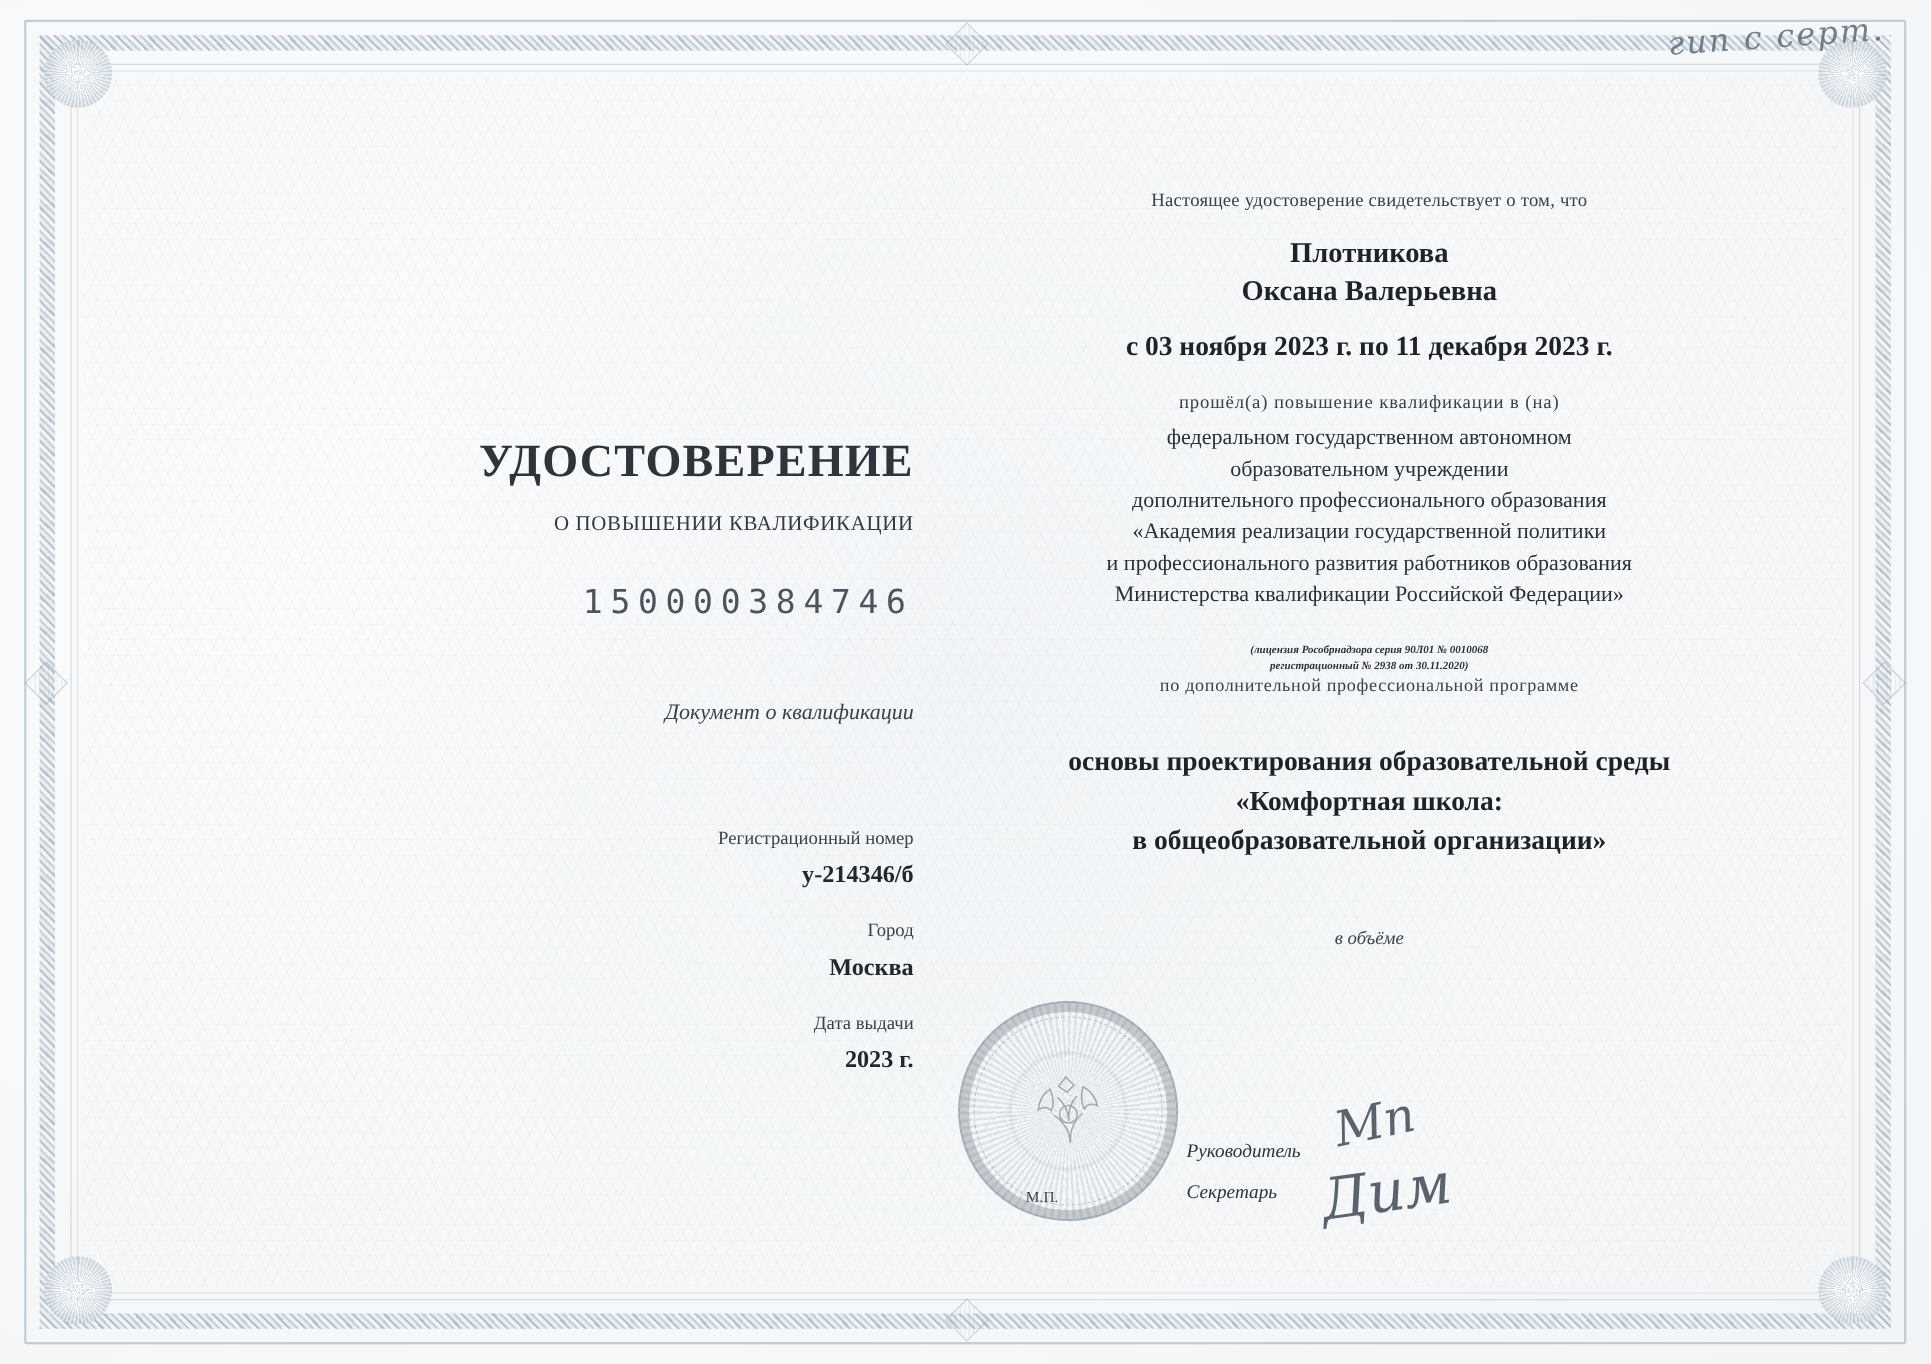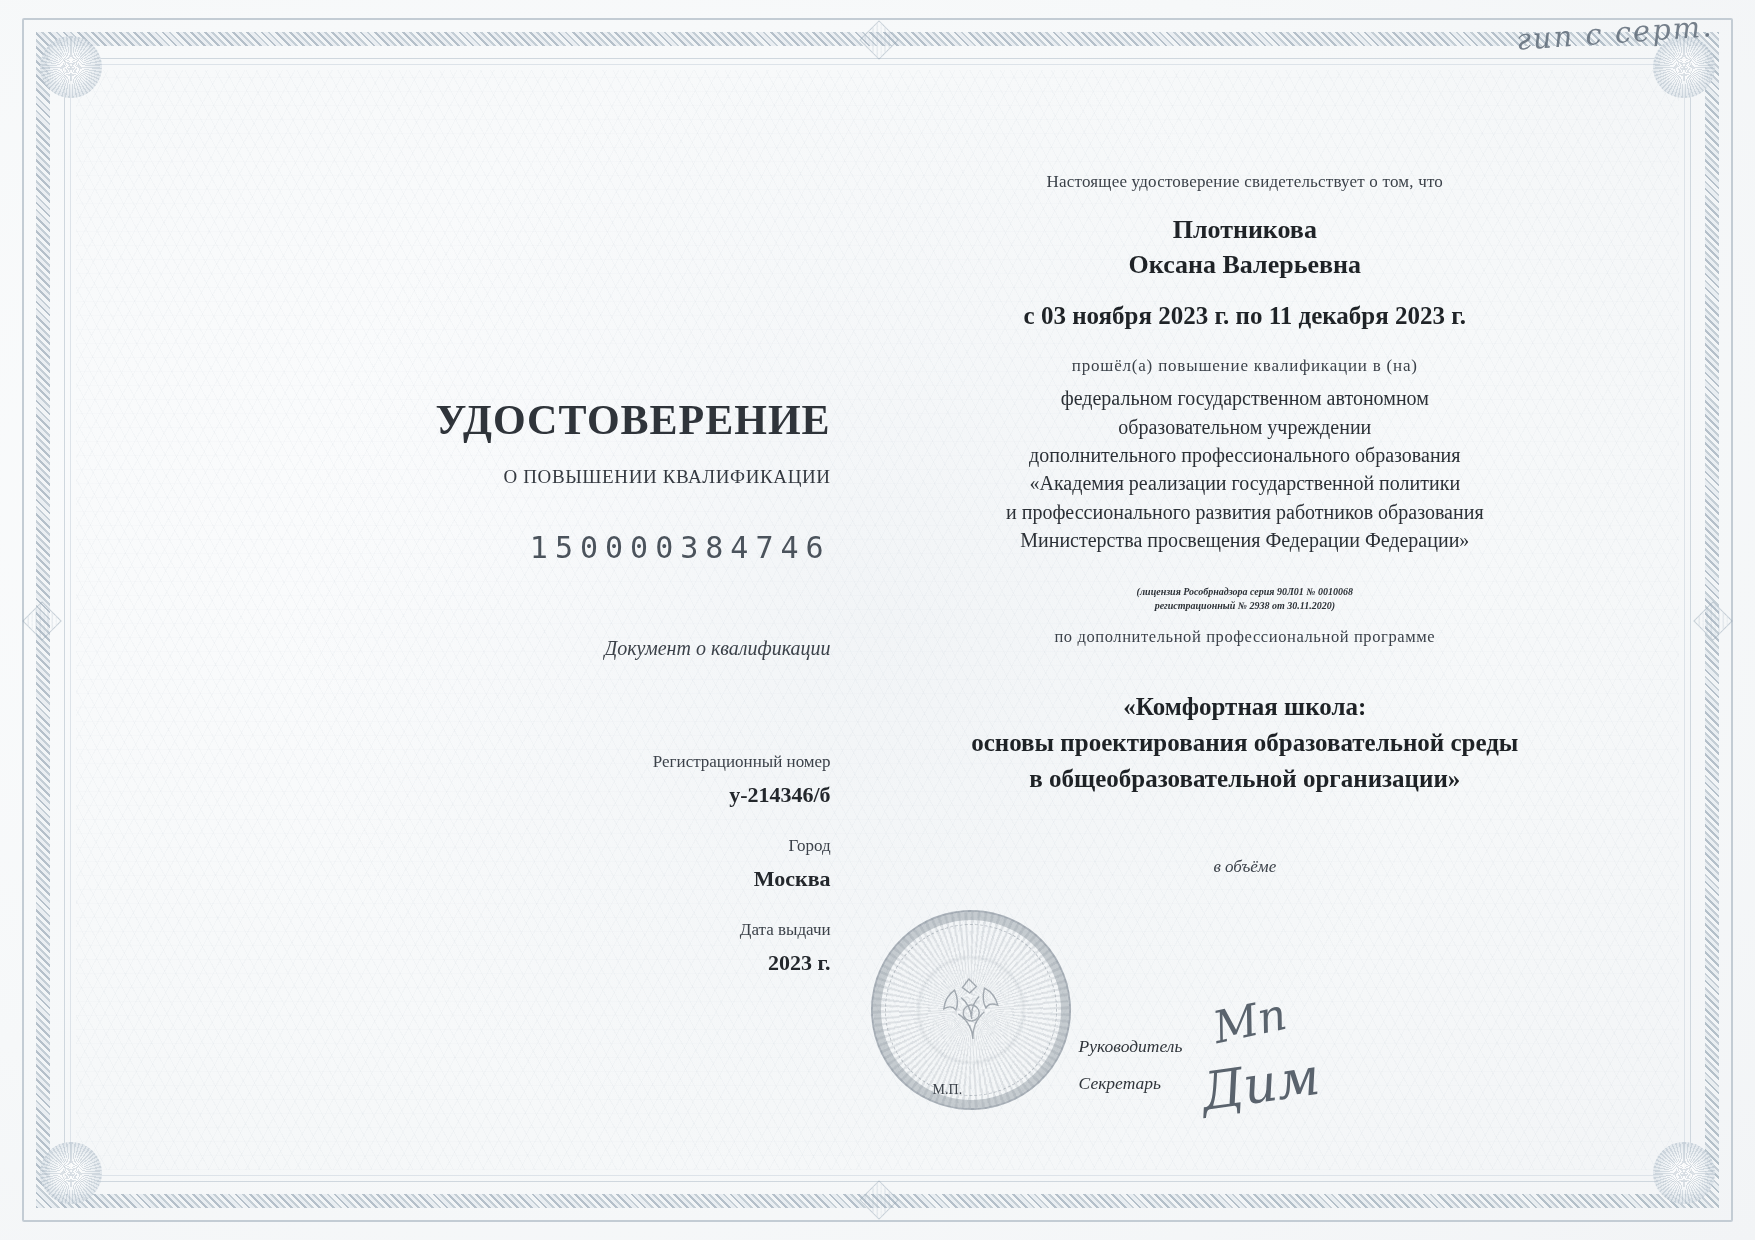--- a/index.html
+++ b/index.html
@@ -209,21 +209,20 @@
     font-style: italic;
     font-weight: bold;
     color: #2b3036;
     line-height: 1.4;
     margin-top: 30px;
   }
   .program-lead {
     font-size: 16.5px;
     color: #3b4149;
     letter-spacing: .6px;
-    margin-top: 14px;
   }
   .program {
     font-size: 25px;
     font-weight: bold;
     color: #1e2226;
     line-height: 1.45;
     margin-top: 42px;
   }
   .volume-label {
     font-size: 17px;
@@ -370,33 +369,33 @@
       <div class="period">с 03 ноября 2023 г. по 11 декабря 2023 г.</div>
 
       <div class="passed">прошёл(а) повышение квалификации в (на)</div>
 
       <div class="org">
         <div>федеральном государственном автономном</div>
         <div>образовательном учреждении</div>
         <div>дополнительного профессионального образования</div>
         <div>«Академия реализации государственной политики</div>
         <div>и профессионального развития работников образования</div>
-        <div>Министерства просвещения Федерации Федерации»</div>
+        <div>Министерства квалификации Российской Федерации»</div>
       </div>
 
       <div class="license">
         <div>(лицензия Рособрнадзора серия 90Л01 № 0010068</div>
         <div>регистрационный № 2938 от 30.11.2020)</div>
       </div>
 
       <div class="program-lead">по дополнительной профессиональной программе</div>
 
       <div class="program">
+        <div>основы проектирования образовательной среды</div>
         <div>«Комфортная школа:</div>
-        <div>основы проектирования образовательной среды</div>
         <div>в общеобразовательной организации»</div>
       </div>
 
       <div class="volume-label">в объёме</div>
 
       <div class="stamp-area">
         <div class="stamp">
           <div class="stamp-ring-text"></div>
           <svg class="stamp-emblem" viewBox="0 0 66 74">
             <g fill="none" stroke="#5b6672" stroke-width="1.4" opacity="0.85">

